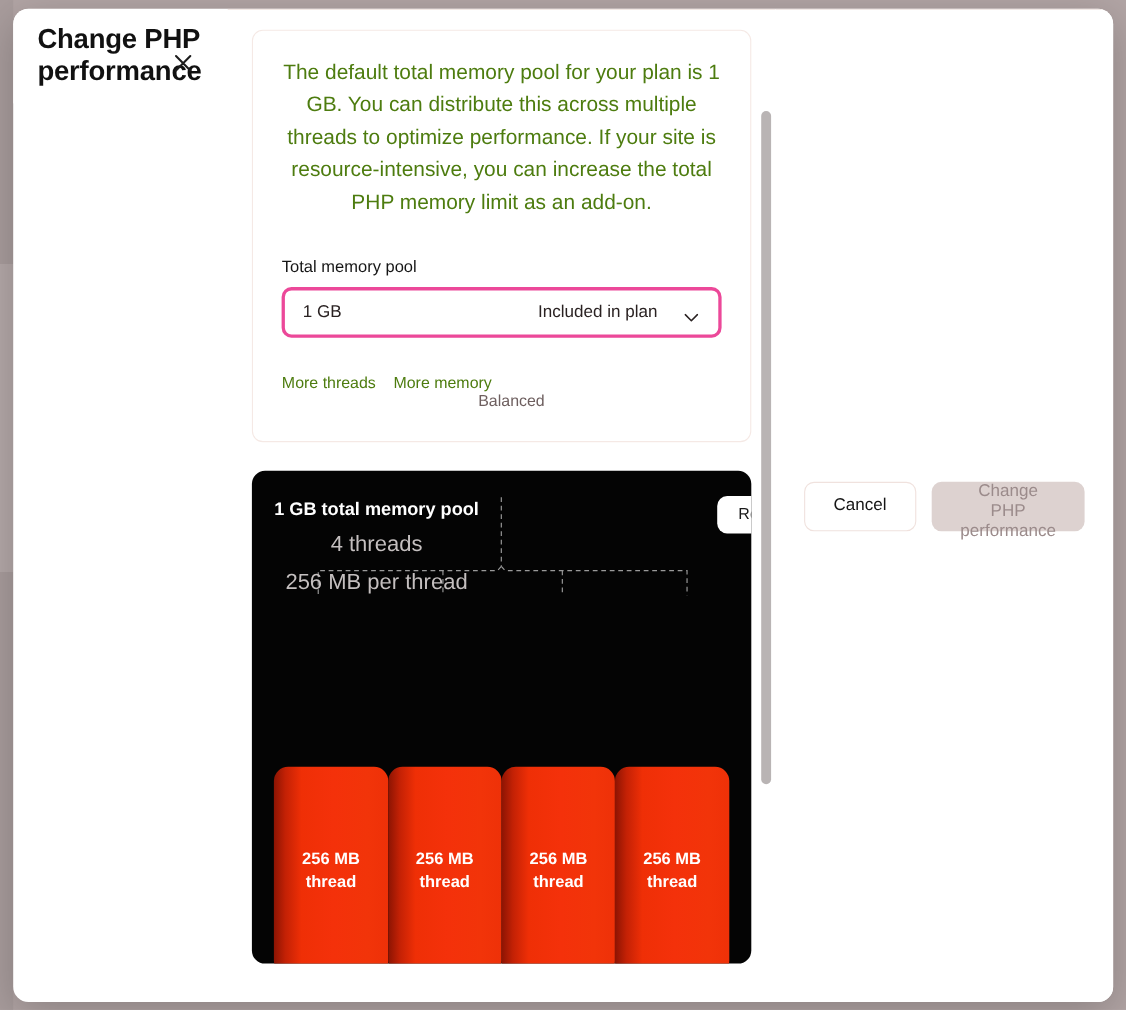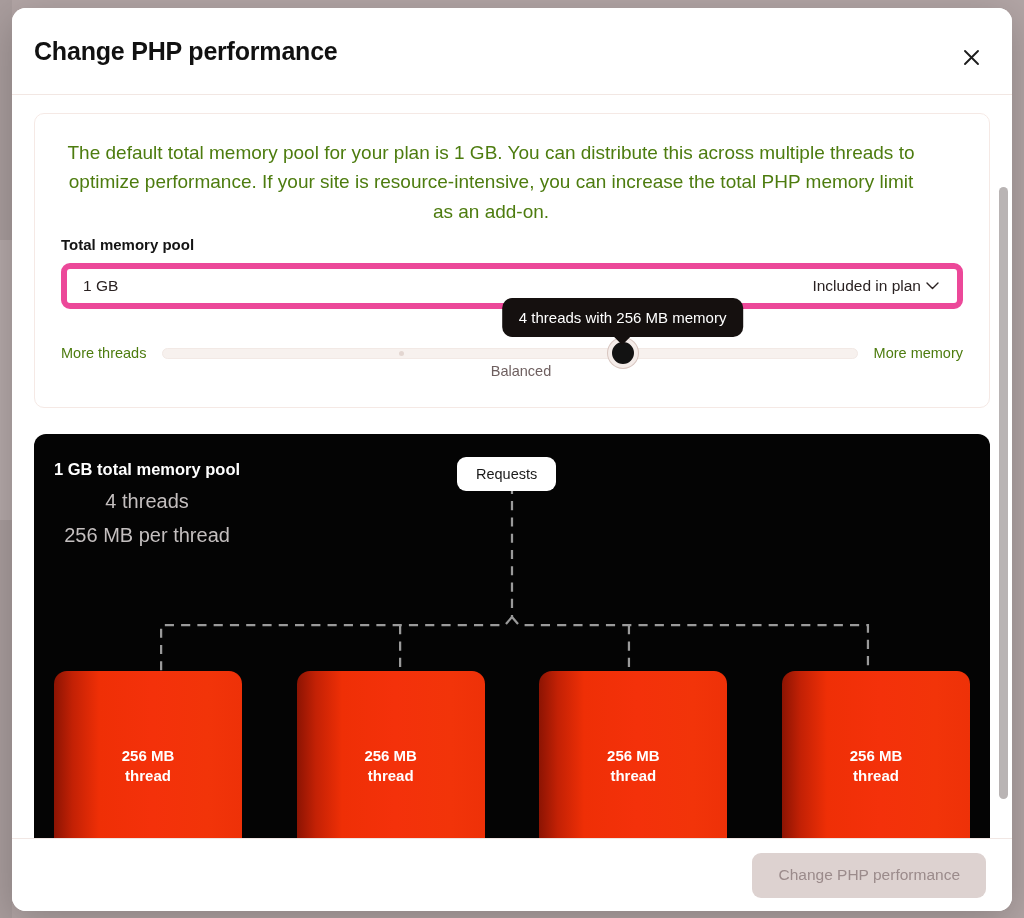--- a/index.html
+++ b/index.html
@@ -28,21 +28,21 @@
     position: absolute;
     left: 12px;
     top: 8px;
     width: 1000px;
     height: 903px;
     background: #ffffff;
     border-radius: 14px;
     box-shadow: 0 10px 40px rgba(0,0,0,.22);
     overflow: hidden;
     display: flex;
-    flex-direction: column;
+    flex-direction: row;
   }
 
   
   .modal-header {
     height: 86px;
     flex: 0 0 86px;
     display: flex;
     align-items: center;
     padding: 0 24px 0 22px;
     background: #fff;
@@ -107,45 +107,45 @@
   }
   .card-desc {
     font-size: 19px;
     line-height: 1.55;
     color: #4d7c0f;
     max-width: 860px;
     text-align: center;
   }
 
   .field-label {
-    margin-top: 10px;
+    margin-top: 35px;
     font-size: 15px;
-    font-weight: 700;
+    font-weight: 400;
     color: #151515;
   }
 
   .pool-input {
     margin-top: 10px;
     height: 46px;
-    border: 6px solid #ec4899;
+    border: 3px solid #ec4899;
     border-radius: 9px;
     display: flex;
     align-items: center;
     justify-content: space-between;
     padding: 0 18px 0 16px;
     background: #fff;
   }
   .pool-value {
     font-size: 15.5px;
     color: #2a2222;
   }
   .pool-select {
     display: flex;
-    align-items: center;
-    gap: 5px;
+    align-items: flex-end;
+    gap: 24px;
     font-size: 15.5px;
     color: #2a2222;
     cursor: pointer;
     background: none;
     border: none;
     font-family: inherit;
   }
   .chev { display: block; }
 
   
@@ -297,20 +297,21 @@
         #ee3108 100%);
     display: flex;
     flex-direction: column;
     align-items: center;
     justify-content: center;
     color: #ffffff;
     font-size: 15px;
     font-weight: 700;
     line-height: 1.35;
     text-align: center;
+    margin-top: 32px;
   }
 
   
   .modal-footer {
     flex: 0 0 73px;
     border-top: 1px solid #f1e7e4;
     display: flex;
     align-items: center;
     justify-content: flex-end;
     gap: 14px;
@@ -374,27 +375,20 @@
               <svg class="chev" width="13" height="8" viewBox="0 0 13 8" fill="none" aria-hidden="true">
                 <path d="M1 1 L6.5 6.6 L12 1" stroke="#2a2222" stroke-width="1.4" stroke-linecap="round" stroke-linejoin="round"></path>
               </svg>
             </span>
           </button>
         </div>
 
         <div class="slider-row">
           <span class="slider-edge-label">More threads</span>
 
-          <div class="slider-wrap">
-            <div class="slider-track">
-              <div class="slider-tick"></div>
-            </div>
-            <div class="tooltip">4 threads with 256 MB memory</div>
-            <div class="slider-thumb"></div>
-          </div>
 
           <span class="slider-edge-label">More memory</span>
         </div>
 
         <div class="slider-sub">Balanced</div>
       </div>
 
       <div class="viz">
 
         <div class="viz-stats">
@@ -469,16 +463,17 @@
         </div>
       </div>
 
     </div>
 
     <div class="scrollbar-track"></div>
     <div class="scrollbar-thumb"></div>
   </div>
 
   <div class="modal-footer">
+    <button class="btn btn-cancel">Cancel</button>
     <button class="btn btn-primary-disabled" disabled="">Change PHP performance</button>
   </div>
 
 </div>
 
 </body></html>

